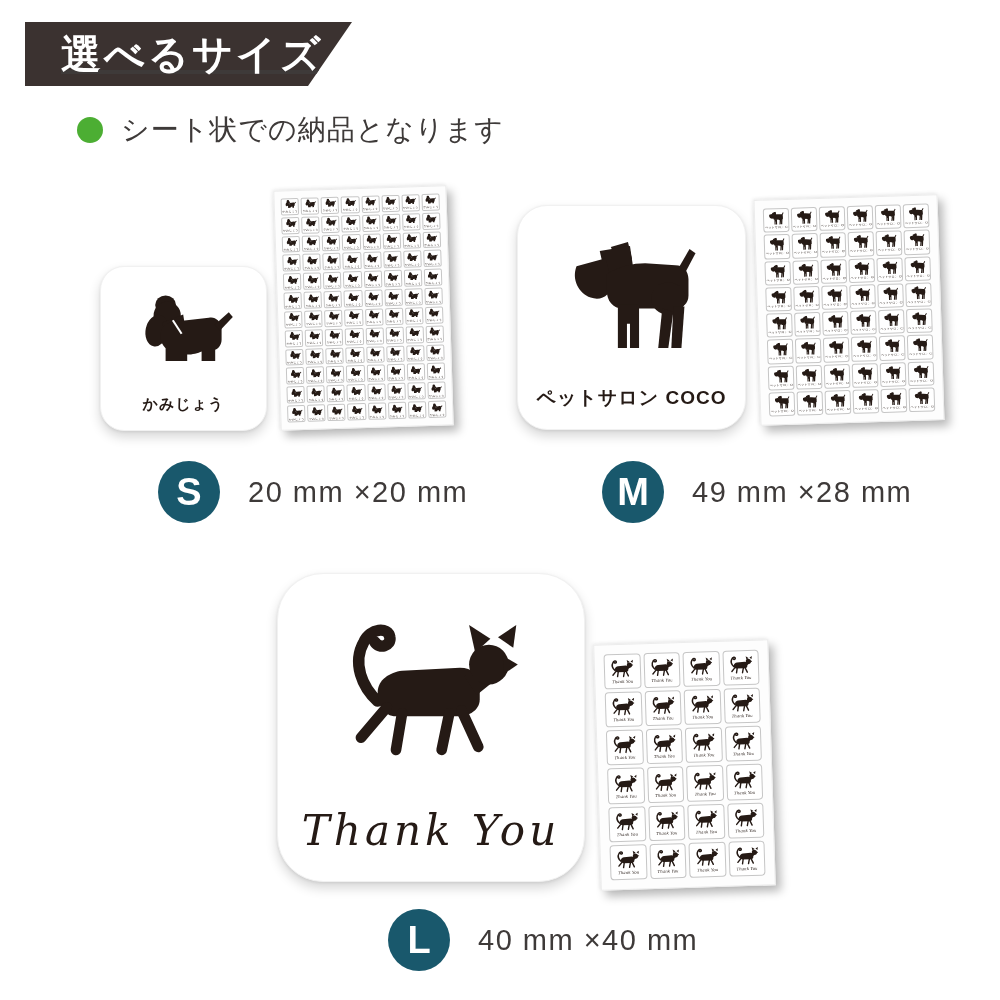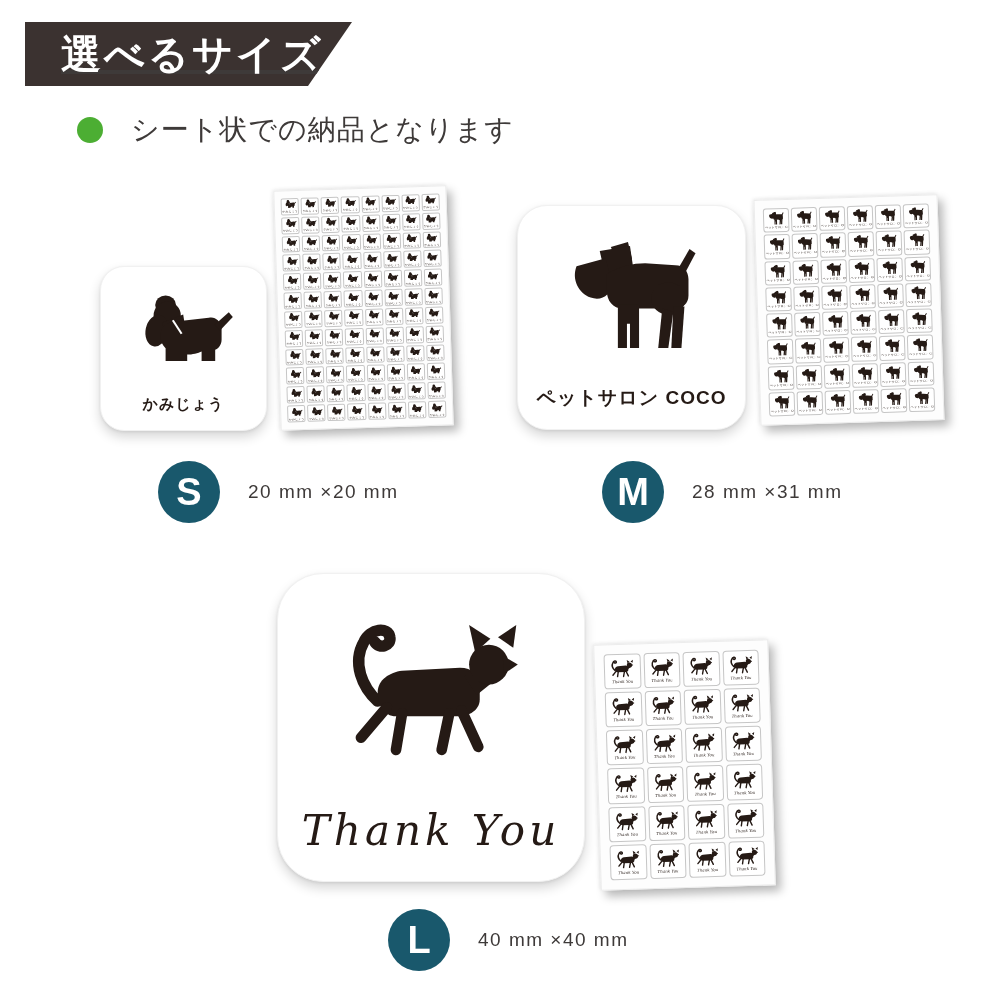--- a/index.html
+++ b/index.html
@@ -19,21 +19,21 @@
     display:flex;align-items:center;text-decoration:underline;
   }
   .banner-title{
     color:#ffffff;font-size:40px;font-weight:700;letter-spacing:3px;
     padding-left:36px;line-height:1;
   }
 
   
   .note{
     position:absolute;left:77px;top:112px;height:36px;
-    display:flex;align-items:center;gap:28px;
+    display:flex;align-items:center;gap:18px;
   }
   .bullet{
     width:26px;height:26px;border-radius:50%;
     background:var(--bullet,#4cae33);flex:0 0 auto;
   }
   .note-text{font-size:28px;letter-spacing:1px;color:var(--text,#3e3a39);}
 
   
   .card{
     position:absolute;background:#ffffff;
@@ -108,21 +108,21 @@
   .row-m{left:602px;top:461px;}
   .row-l{left:388px;top:909px;}
   .badge{
     width:62px;height:62px;border-radius:50%;
     background:var(--badge,#19586c);color:#ffffff;
     font-size:38px;font-weight:700;
     display:flex;align-items:center;justify-content:center;flex:0 0 auto;
   }
   .dims{display:flex;flex-direction:column;justify-content:center;}
   .dims div{
-    font-size:19px;line-height:34px;letter-spacing:1.5px;
+    font-size:29px;line-height:34px;letter-spacing:1.5px;
     color:var(--text,#3e3a39);white-space:nowrap;
   }
   .svg-defs{position:absolute;width:0;height:0;overflow:hidden;}
 </style>
 </head>
 <body>
 
 <svg class="svg-defs" aria-hidden="true">
   <defs>
 
@@ -1058,21 +1058,21 @@
       <div class="mini">
         <svg class="mini-icon">
           <use href="#sil-M"></use>
         </svg>
         <span class="mini-text">ペットサロン COCO</span>
       </div>
     </div>
   <div class="size-row row-m">
     <div class="badge">M</div>
     <div class="dims">
-      <div>28 mm ×31 mm</div>
+      <div>49 mm ×28 mm</div>
     </div>
   </div>
 
   <div class="card card-l">
     <svg class="card-icon">
         <use href="#sil-L"></use>
       </svg>
     <div class="card-label">Thank You</div>
   </div>
   <div class="sheet sheet-l">

